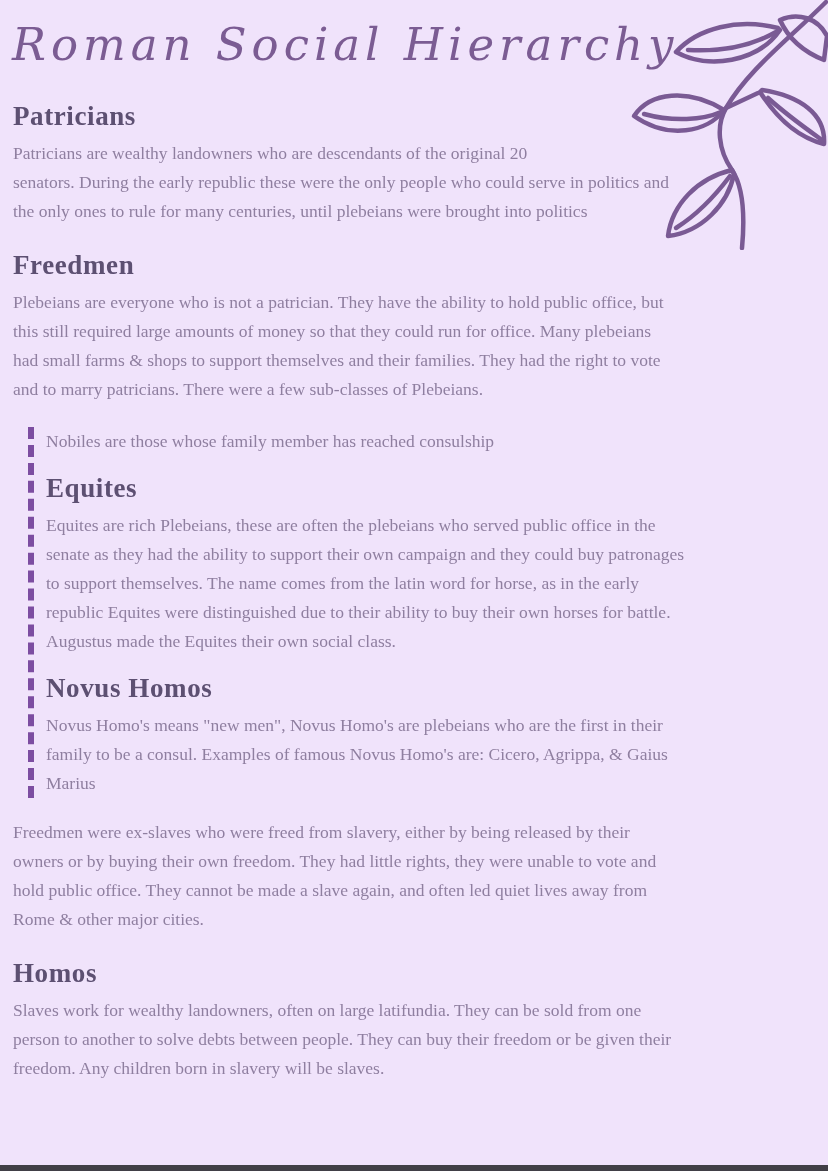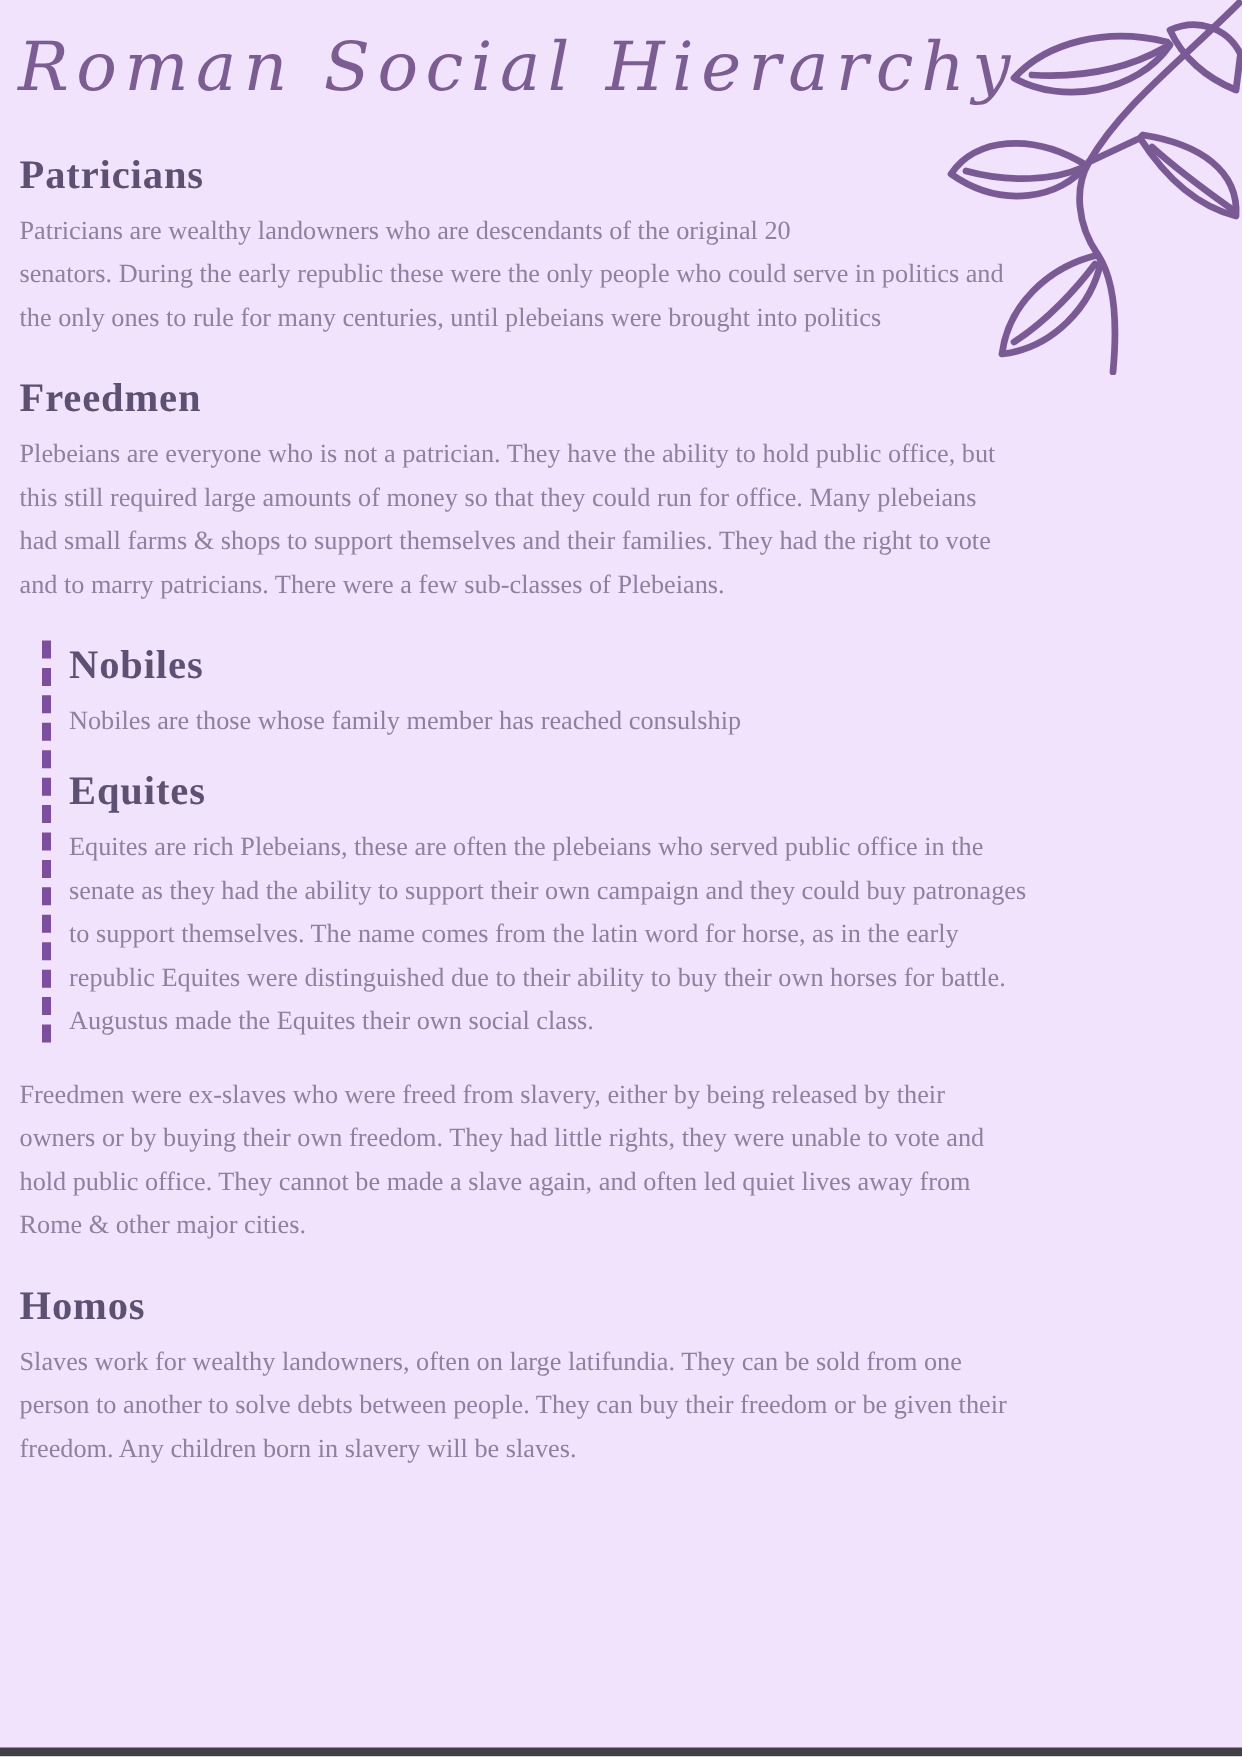--- a/index.html
+++ b/index.html
@@ -111,33 +111,38 @@
       <div class="section-heading">Freedmen</div>
       <p class="section-body">Plebeians are everyone who is not a patrician. They have the ability to hold public office, but
 this still required large amounts of money so that they could run for office. Many plebeians
 had small farms &amp; shops to support themselves and their families. They had the right to vote
 and to marry patricians. There were a few sub-classes of Plebeians.</p>
     </div>
 
     <div class="sub-block">
 
       <div class="section">
-        <div class="section-heading">Nobiles</div>
         <p class="section-body">Nobiles are those whose family member has reached consulship</p>
       </div>
 
       <div class="section">
         <div class="section-heading">Equites</div>
         <p class="section-body">Equites are rich Plebeians, these are often the plebeians who served public office in the
 senate as they had the ability to support their own campaign and they could buy patronages
 to support themselves. The name comes from the latin word for horse, as in the early
 republic Equites were distinguished due to their ability to buy their own horses for battle.
 Augustus made the Equites their own social class.</p>
       </div>
 
+      <div class="section">
+        <div class="section-heading">Novus Homos</div>
+        <p class="section-body">Novus Homo's means "new men", Novus Homo's are plebeians who are the first in their
+family to be a consul. Examples of famous Novus Homo's are: Cicero, Agrippa, &amp; Gaius
+Marius</p>
+      </div>
 
     </div>
 
     <div class="section">
       <p class="section-body">Freedmen were ex-slaves who were freed from slavery, either by being released by their
 owners or by buying their own freedom. They had little rights, they were unable to vote and
 hold public office. They cannot be made a slave again, and often led quiet lives away from
 Rome &amp; other major cities.</p>
     </div>
 

